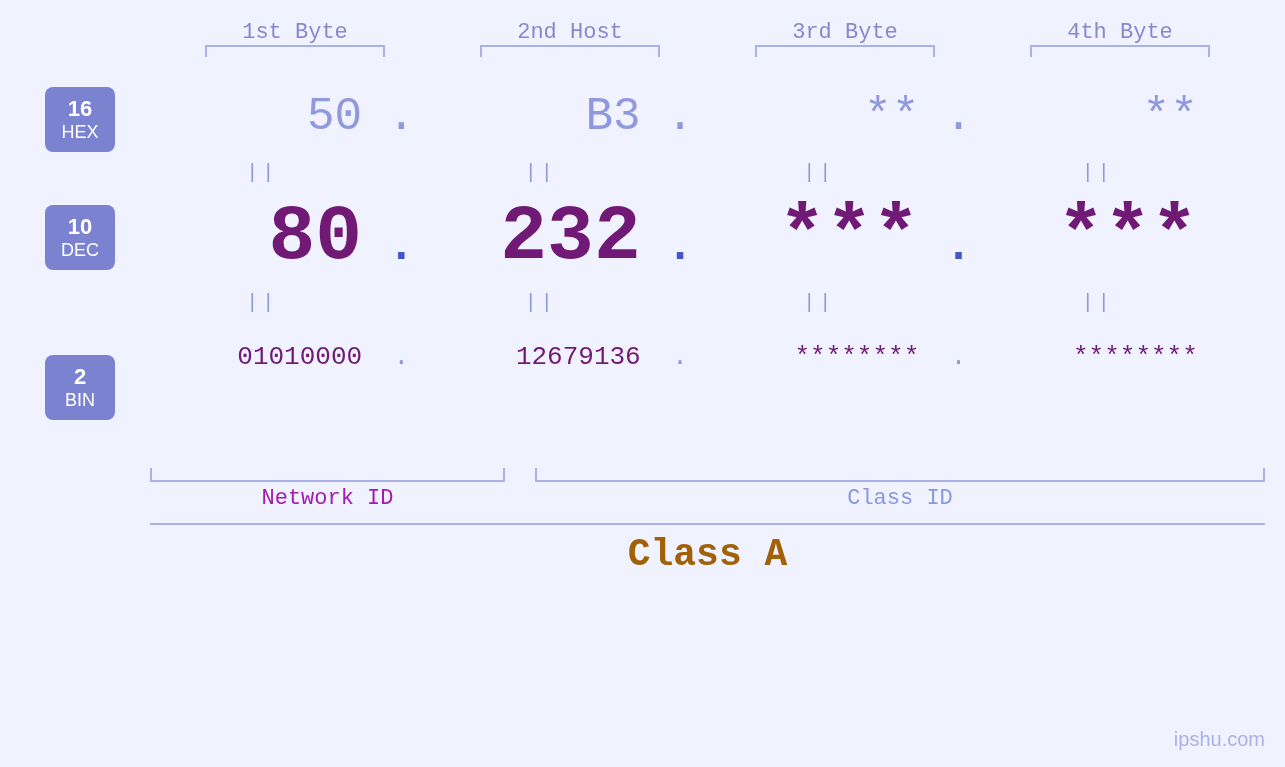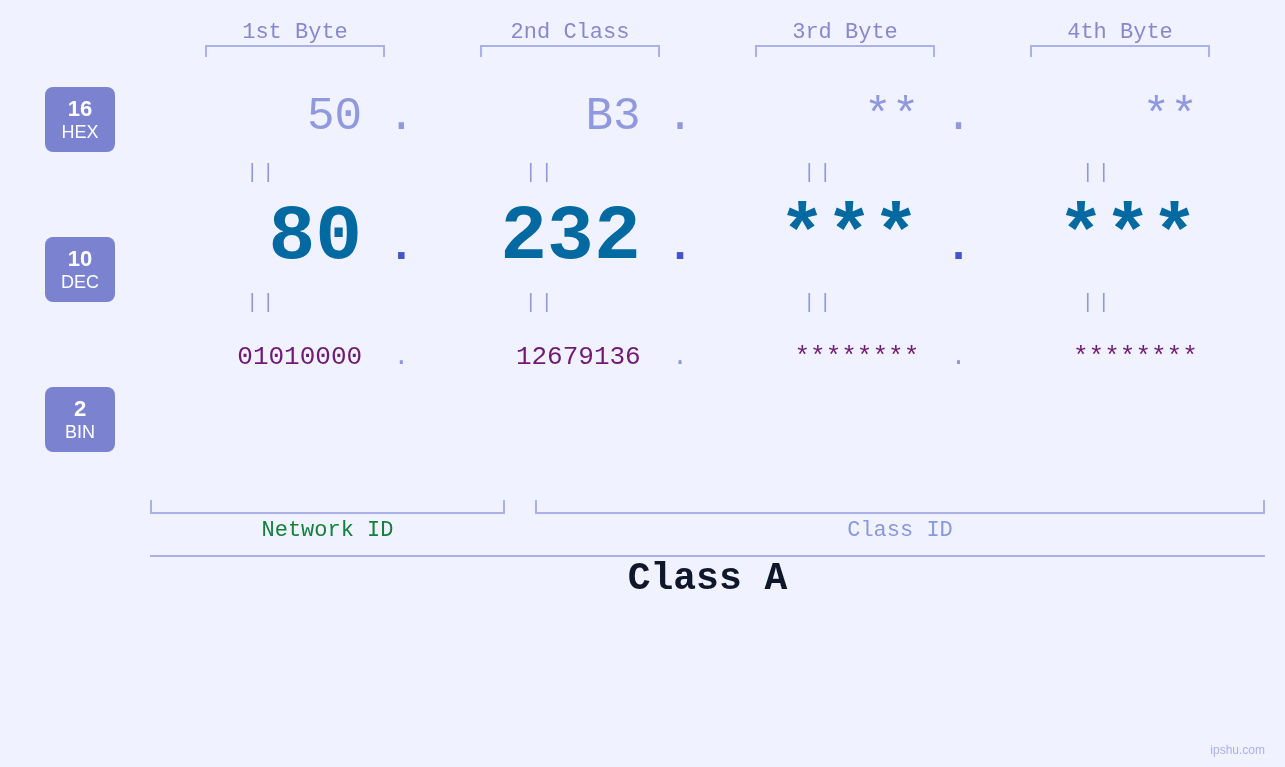--- a/index.html
+++ b/index.html
@@ -127,21 +127,21 @@
       justify-content: center;
     }
 
     .hex-val {
       color: #9099dd;
       font-size: 46px;
       font-family: 'Courier New', Courier, monospace;
     }
 
     .dec-val {
-      color: #0369a1;
+      color: #701a75;
       font-size: 78px;
       font-family: 'Courier New', Courier, monospace;
       font-weight: bold;
       margin-left: 23px;
     }
 
     .bin-val {
       color: #701a75;
       font-size: 26px;
       font-family: 'Courier New', Courier, monospace;
@@ -183,54 +183,54 @@
       letter-spacing: 4px;
     }
 
     .equals-dot {
       width: 30px;
     }
 
     
     .watermark {
       position: absolute;
-      bottom: 10px;
+      bottom: 16px;
       right: 20px;
       color: #aab0e8;
-      font-size: 12px;
+      font-size: 20px;
       font-family: Arial, sans-serif;
     }
   </style>
 </head>
 <body>
 
 <div class="container">
 
   <div class="byte-headers">
     <div class="byte-header">1st Byte</div>
-    <div class="byte-header">2nd Class</div>
+    <div class="byte-header">2nd Host</div>
     <div class="byte-header">3rd Byte</div>
     <div class="byte-header">4th Byte</div>
   </div>
 
   <div class="bracket-row">
     <div class="bracket"></div>
     <div class="bracket"></div>
     <div class="bracket"></div>
     <div class="bracket"></div>
   </div>
 
   <div style="display:flex; width:1285px; align-items:flex-start;">
 
     <div class="labels-col">
       <div class="label-badge">
         <span class="num">16</span>
         <span class="base">HEX</span>
       </div>
-      <div class="label-badge" style="margin-top: 55px;">
+      <div class="label-badge" style="margin-top: 23px;">
         <span class="num">10</span>
         <span class="base">DEC</span>
       </div>
       <div class="label-badge" style="margin-top: 55px;">
         <span class="num">2</span>
         <span class="base">BIN</span>
       </div>
     </div>
 
     <div style="display:flex; flex-direction:column; flex:1;">
@@ -336,31 +336,31 @@
 
       <div style="display:flex; align-items:flex-end; gap:0; padding: 0 20px;">
 
         <div style="width: 355px; height:14px; border:2px solid #aab0e8; border-top:none;"></div>
         <div style="width:30px;"></div>
 
         <div style="flex:1; height:14px; border:2px solid #aab0e8; border-top:none;"></div>
       </div>
 
       <div style="display:flex; padding: 4px 20px 0;">
-        <div style="width:355px; text-align:center; color:#15803d; font-size:22px; font-family:'Courier New',Courier,monospace;">Network ID</div>
+        <div style="width:355px; text-align:center; color:#a21caf; font-size:22px; font-family:'Courier New',Courier,monospace;">Network ID</div>
         <div style="width:30px;"></div>
         <div style="flex:1; text-align:center; color:#8899dd; font-size:22px; font-family:'Courier New',Courier,monospace;">Class ID</div>
       </div>
 
     </div>
   </div>
 
   <div style="display:flex; width:1285px; margin-top:12px;">
     <div style="width:130px;"></div>
     <div style="flex:1; padding: 0 20px;">
       <div style="height:2px; background-color:#aab0e8; width:100%;"></div>
-      <div style="text-align:center; color:#0f172a; font-size:38px; font-family:'Courier New',Courier,monospace; font-weight:bold; margin-top:0;">Class A</div>
+      <div style="text-align:center; color:#a16207; font-size:38px; font-family:'Courier New',Courier,monospace; font-weight:bold; margin-top:8px;">Class A</div>
     </div>
   </div>
 
   <div class="watermark">ipshu.com</div>
 
 </div>
 
 </body></html>

